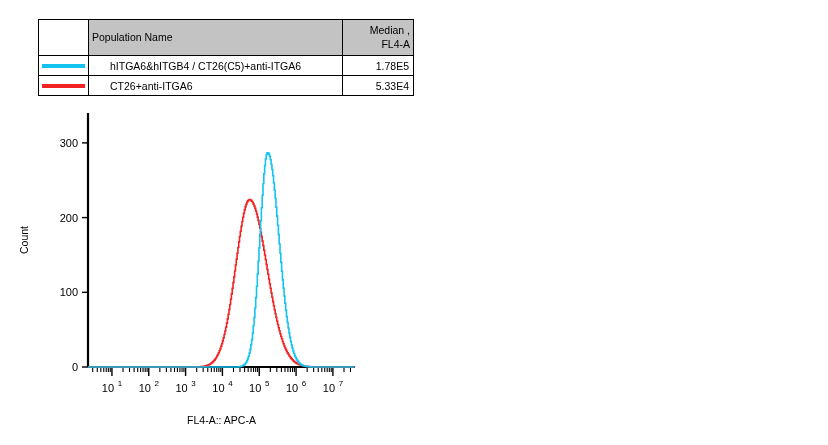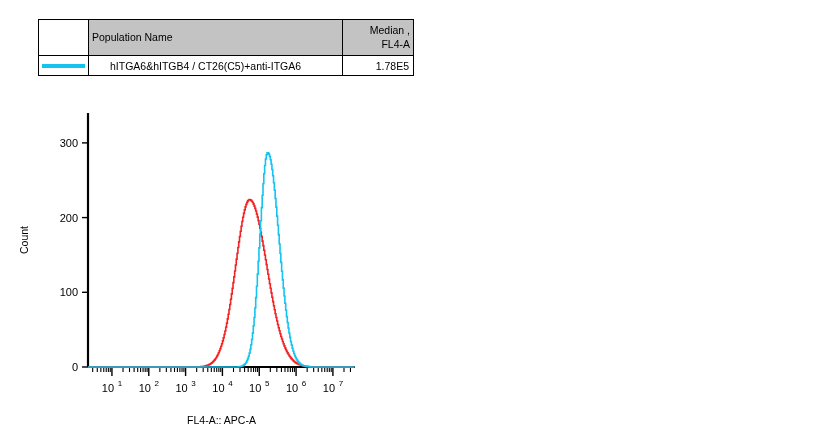--- a/index.html
+++ b/index.html
@@ -70,20 +70,27 @@
         </th>
       </tr>
     </thead>
     <tbody>
       <tr>
         <td class="td-swatch">
           <span class="swatch" id="sw-l-0" style="background: rgb(20, 195, 239);"></span>
         </td>
         <td class="td-name">hITGA6&amp;hITGB4 / CT26(C5)+anti-ITGA6</td>
         <td class="td-median">1.78E5</td>
+      </tr>
+      <tr>
+        <td class="td-swatch">
+          <span class="swatch" id="sw-l-1" style="background: rgb(243, 34, 34);"></span>
+        </td>
+        <td class="td-name">CT26+anti-ITGA6</td>
+        <td class="td-median">5.33E4</td>
       </tr>
     </tbody>
   </table>
 
   <div class="plot-wrap" id="plot-left">
     <svg id="svg-left" width="414" height="345">
         <g>
           <path d="M 88 13 L 88 267" class="axis-line"></path>
           <path d="M 88 267 L 355 267" class="axis-line"></path>
         </g>

